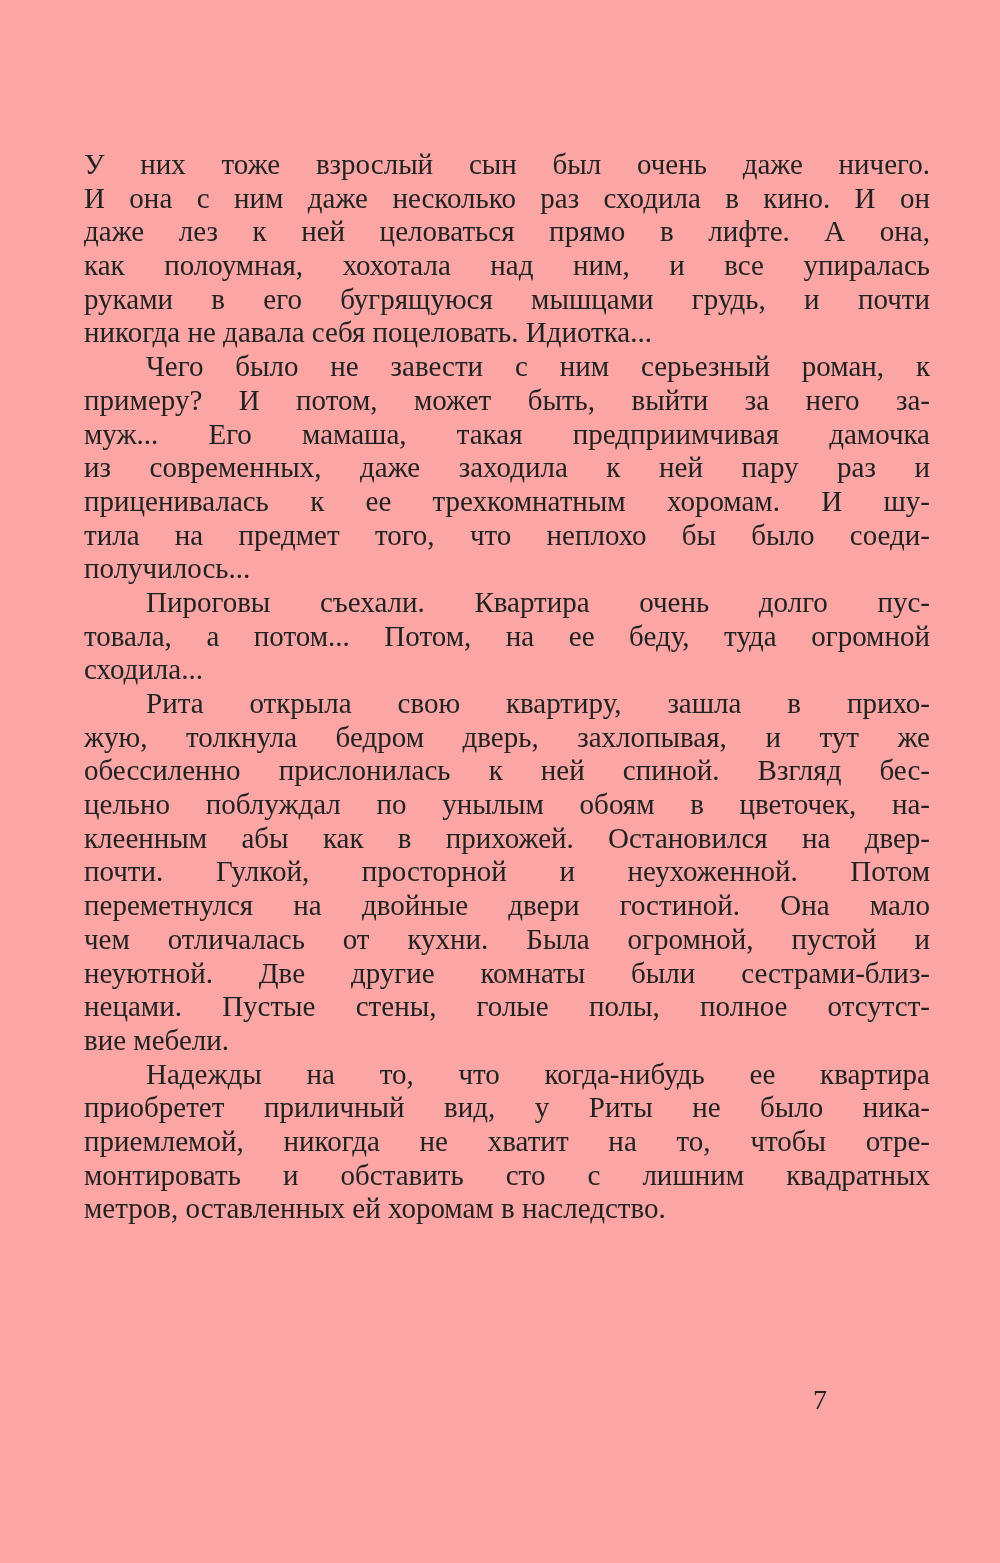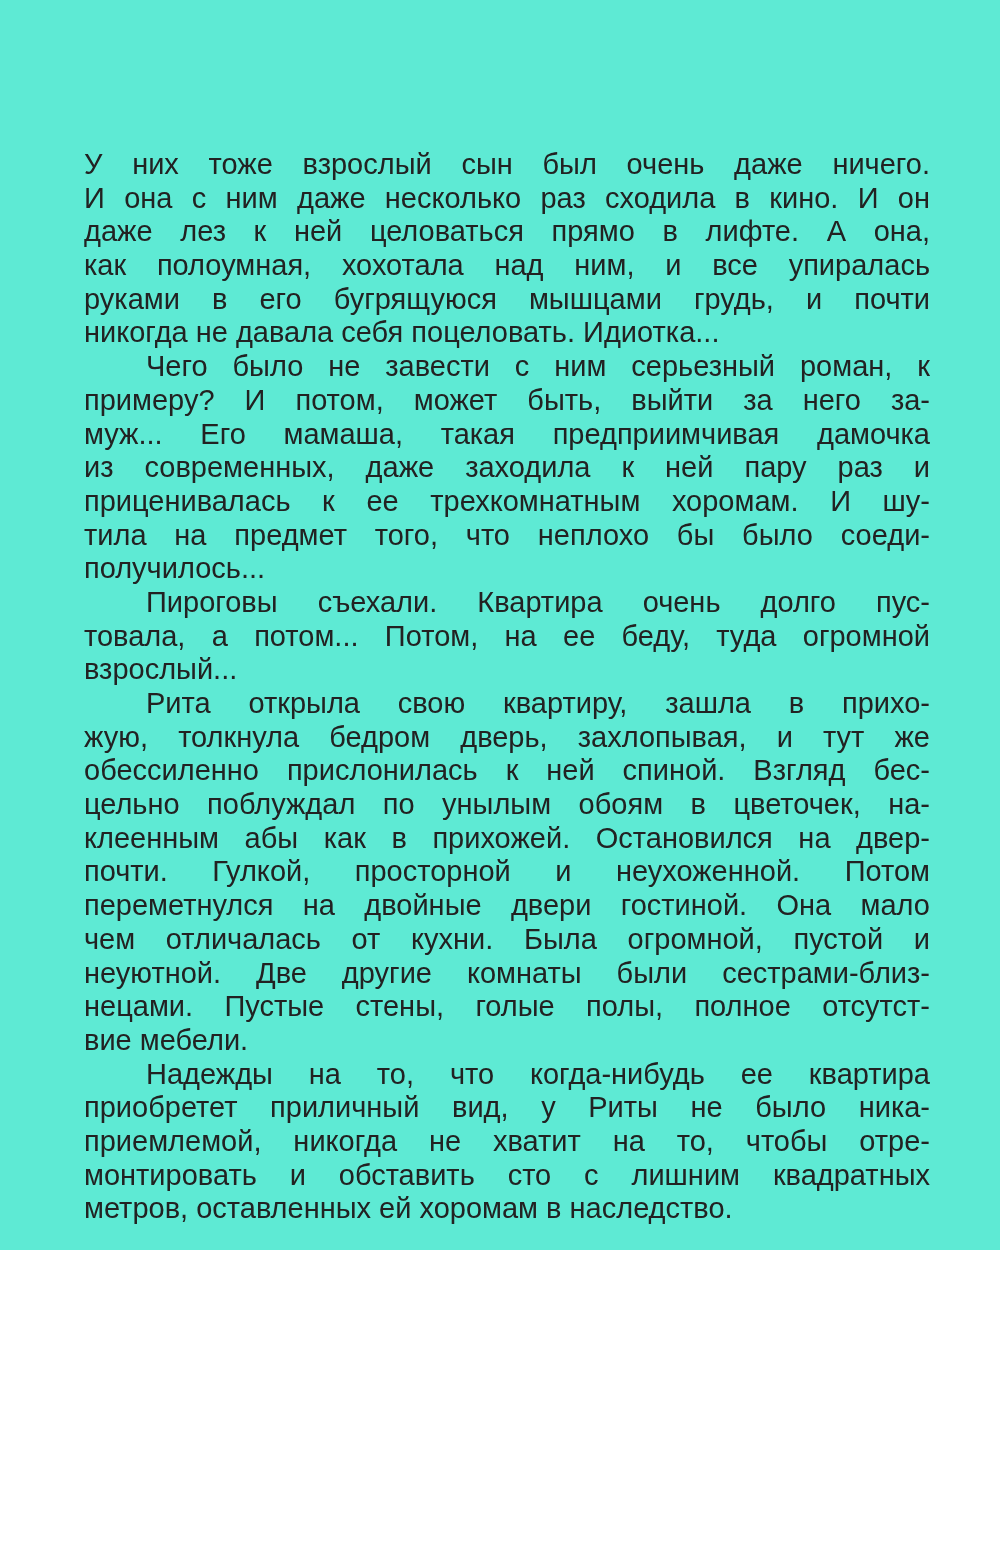--- a/index.html
+++ b/index.html
@@ -3,23 +3,23 @@
 <meta charset="utf-8">
 <style>
   html, body {
     margin: 0;
     padding: 0;
     background: #ffffff;
   }
   .book-page {
     position: relative;
     width: 1000px;
-    height: 1250px;
-    background: #5eead4;
-    font-family: Liberation Sans, sans-serif;
+    height: 1563px;
+    background: #fca5a5;
+    font-family: Liberation Serif, serif;
     color: #222222;
     overflow: hidden;
   }
   .text-block {
     position: absolute;
     left: 84px;
     top: 148px;
     width: 846px;
     font-size: 29px;
     line-height: 33.7px;
@@ -70,21 +70,21 @@
         <div class="line">примеру? И потом, может быть, выйти за него за-</div>
         <div class="line">муж... Его мамаша, такая предприимчивая дамочка</div>
         <div class="line">из современных, даже заходила к ней пару раз и</div>
         <div class="line">приценивалась к ее трехкомнатным хоромам. И шу-</div>
         <div class="line">тила на предмет того, что неплохо бы было соеди-</div>
         <div class="line last">получилось...</div>
       </div>
       <div class="para">
         <div class="line first-indent">Пироговы съехали. Квартира очень долго пус-</div>
         <div class="line">товала, а потом... Потом, на ее беду, туда огромной</div>
-        <div class="line last">взрослый...</div>
+        <div class="line last">сходила...</div>
       </div>
       <div class="para">
         <div class="line first-indent">Рита открыла свою квартиру, зашла в прихо-</div>
         <div class="line">жую, толкнула бедром дверь, захлопывая, и тут же</div>
         <div class="line">обессиленно прислонилась к ней спиной. Взгляд бес-</div>
         <div class="line">цельно поблуждал по унылым обоям в цветочек, на-</div>
         <div class="line">клеенным абы как в прихожей. Остановился на двер-</div>
         <div class="line">почти. Гулкой, просторной и неухоженной. Потом</div>
         <div class="line">переметнулся на двойные двери гостиной. Она мало</div>
         <div class="line">чем отличалась от кухни. Была огромной, пустой и</div>

